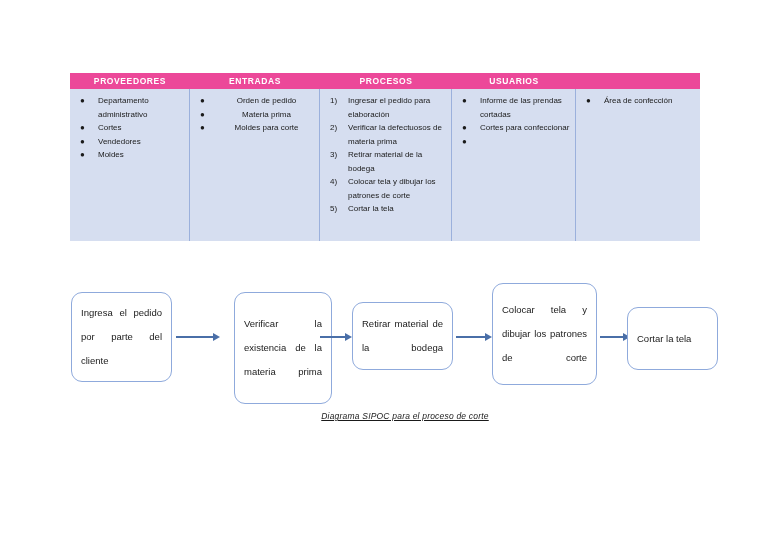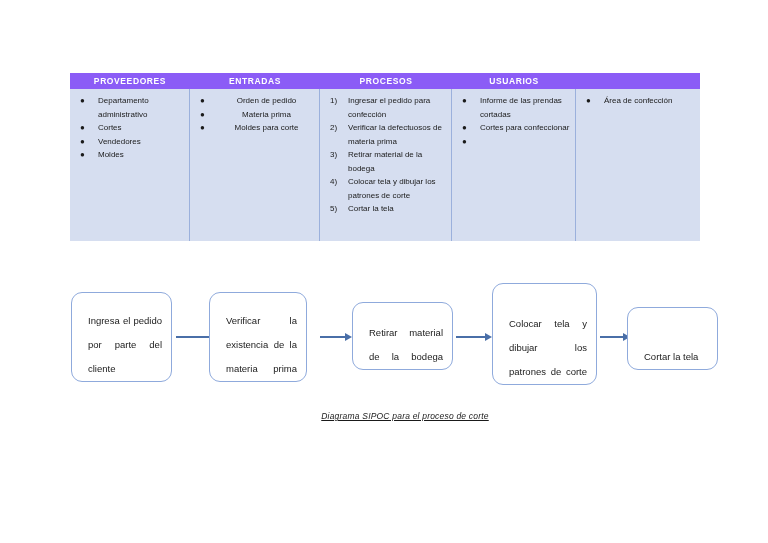--- a/index.html
+++ b/index.html
@@ -18,21 +18,21 @@
 
   
   #sipoc-table {
     position: absolute;
     left: 70px;
     top: 73px;
     width: 630px;
   }
   .sipoc-head-row {
     display: flex;
-    background: #8b5cf6;
+    background: #ec4899;
     height: 16px;
   }
   .sipoc-head-cell {
     color: #ffffff;
     font-size: 8.5px;
     font-weight: bold;
     letter-spacing: 0.6px;
     text-align: center;
     line-height: 16px;
     box-sizing: border-box;
@@ -87,22 +87,21 @@
     pointer-events: none;
   }
   .flow-box {
     position: absolute;
     box-sizing: border-box;
     border: 1.2px solid #8FAADC;
     border-radius: 11px;
     background: #ffffff;
     display: flex;
     flex-direction: column;
-    justify-content: flex-end;
-    padding-left: 7px;
+    justify-content: center;
   }
   .flow-box .txt {
     font-size: 9.5px;
     color: #1a1a1a;
     line-height: 24px;
     text-align: justify;
     text-align-last: justify;
     padding: 0 9px;
     font-family: "Liberation Sans", sans-serif;
   }
@@ -168,21 +167,21 @@
     </div>
     <div class="sipoc-body-cell c1">
       <ul class="sipoc-list bulleted">
           <li><span class="mk">●</span><span>Orden de pedido</span></li>
           <li><span class="mk">●</span><span>Materia prima</span></li>
           <li><span class="mk">●</span><span>Moldes para corte</span></li>
         </ul>
     </div>
     <div class="sipoc-body-cell c2">
       <ul class="sipoc-list numbered">
-          <li><span class="mk">1)</span><span>Ingresar el pedido para confección</span></li>
+          <li><span class="mk">1)</span><span>Ingresar el pedido para elaboración</span></li>
           <li><span class="mk">2)</span><span>Verificar la defectuosos de materia prima</span></li>
           <li><span class="mk">3)</span><span>Retirar material de la bodega</span></li>
           <li><span class="mk">4)</span><span>Colocar tela y dibujar los patrones de corte</span></li>
           <li><span class="mk">5)</span><span>Cortar la tela</span></li>
         </ul>
     </div>
     <div class="sipoc-body-cell c3">
       <ul class="sipoc-list bulleted">
           <li><span class="mk">●</span><span>Informe de las prendas cortadas</span></li>
           <li><span class="mk">●</span><span>Cortes para confeccionar</span></li>
@@ -201,21 +200,21 @@
 
   <div class="flow-box" style="left:71px; top:292px; width:101px; height:90px;">
     <div class="txt">Ingresa el pedido por parte del cliente</div>
   </div>
 
   <div class="arrow" style="left:176px; top:333px; width:44px;">
     <div class="shaft" style="width:37px;"></div>
     <div class="headtri" style="left:37px;"></div>
   </div>
 
-  <div class="flow-box" style="left:209px; top:292px; width:98px; height:90px;">
+  <div class="flow-box" style="left:234px; top:292px; width:98px; height:112px;">
     <div class="txt">Verificar la existencia de la materia prima</div>
   </div>
 
   <div class="arrow" style="left:320px; top:333px; width:32px;">
     <div class="shaft" style="width:25px;"></div>
     <div class="headtri" style="left:25px;"></div>
   </div>
 
   <div class="flow-box" style="left:352px; top:302px; width:101px; height:68px;">
     <div class="txt">Retirar material de la bodega</div>

